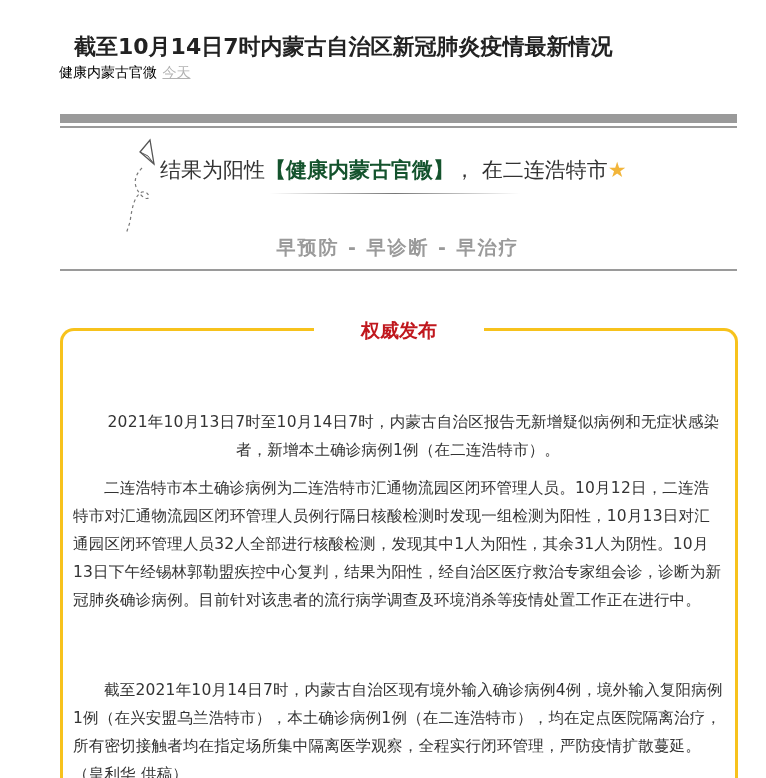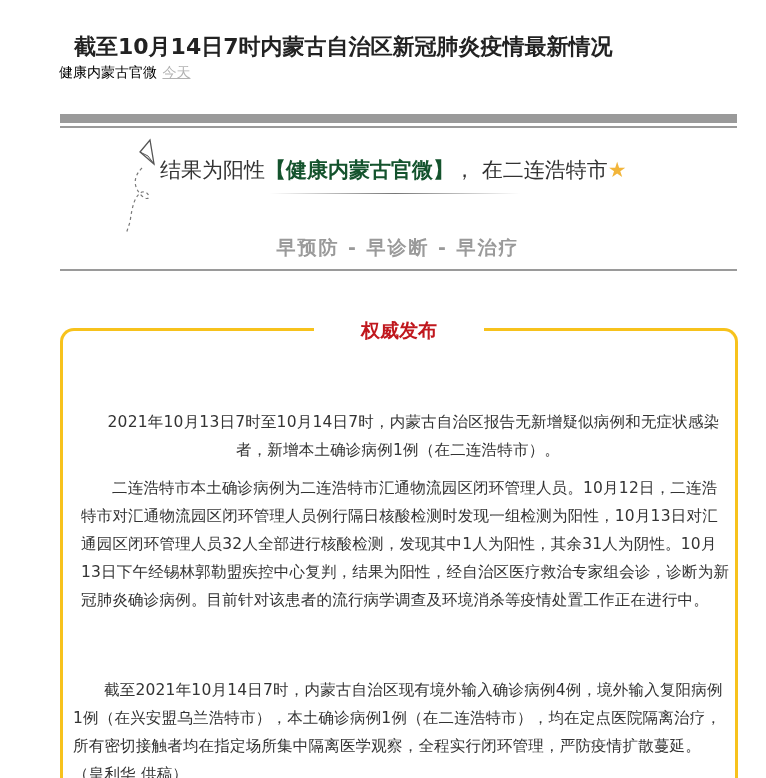--- a/index.html
+++ b/index.html
@@ -56,14 +56,14 @@
   </div>
   <div class="divider"></div>
   <div class="slogan">早预防 - 早诊断 - 早治疗</div>
   <div class="bar-bottom"></div>
 </div>
 
 <div class="box"></div>
 <div class="box-label">权威发布</div>
 
 <p class="para" style="top:408px;text-align:center;">2021年10月13日7时至10月14日7时，内蒙古自治区报告无新增疑似病例和无症状感染者，新增本土确诊病例1例（在二连浩特市）。</p>
-<p class="para" style="top:474px;margin-left:8px;">二连浩特市本土确诊病例为二连浩特市汇通物流园区闭环管理人员。10月12日，二连浩特市对汇通物流园区闭环管理人员例行隔日核酸检测时发现一组检测为阳性，10月13日对汇通园区闭环管理人员32人全部进行核酸检测，发现其中1人为阳性，其余31人为阴性。10月13日下午经锡林郭勒盟疾控中心复判，结果为阳性，经自治区医疗救治专家组会诊，诊断为新冠肺炎确诊病例。目前针对该患者的流行病学调查及环境消杀等疫情处置工作正在进行中。</p>
+<p class="para" style="top:474px;">二连浩特市本土确诊病例为二连浩特市汇通物流园区闭环管理人员。10月12日，二连浩特市对汇通物流园区闭环管理人员例行隔日核酸检测时发现一组检测为阳性，10月13日对汇通园区闭环管理人员32人全部进行核酸检测，发现其中1人为阳性，其余31人为阴性。10月13日下午经锡林郭勒盟疾控中心复判，结果为阳性，经自治区医疗救治专家组会诊，诊断为新冠肺炎确诊病例。目前针对该患者的流行病学调查及环境消杀等疫情处置工作正在进行中。</p>
 <p class="para" style="top:662px;margin-top:14px;">截至2021年10月14日7时，内蒙古自治区现有境外输入确诊病例4例，境外输入复阳病例1例（在兴安盟乌兰浩特市），本土确诊病例1例（在二连浩特市），均在定点医院隔离治疗，所有密切接触者均在指定场所集中隔离医学观察，全程实行闭环管理，严防疫情扩散蔓延。（皇利华 供稿）</p>
 
 </body></html>

